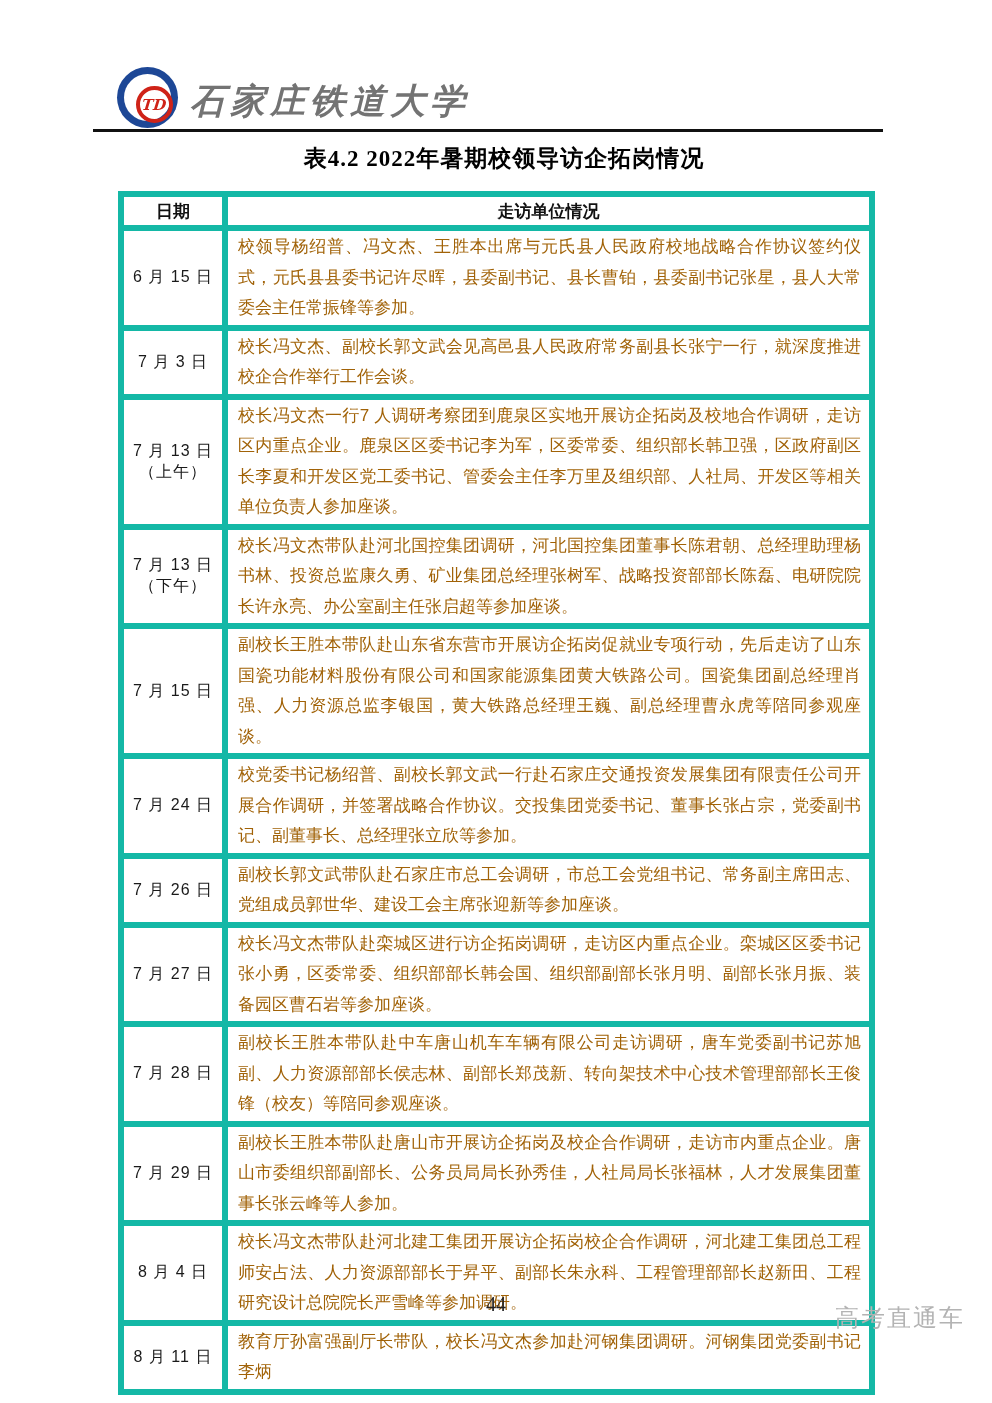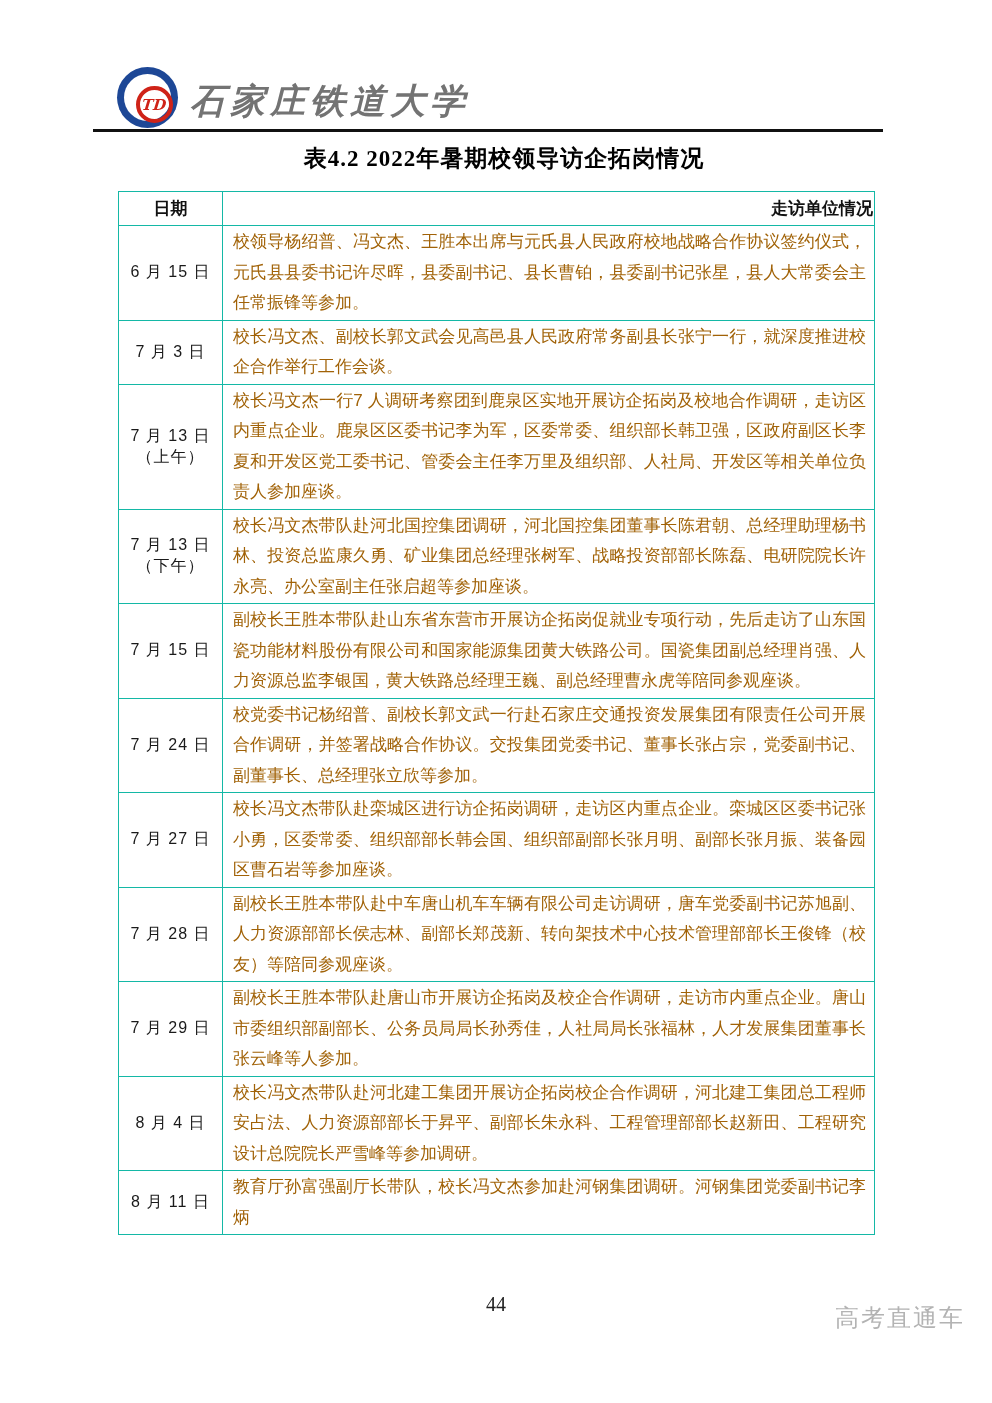--- a/index.html
+++ b/index.html
@@ -23,26 +23,26 @@
     font-weight:bold; font-style:italic; color:#737373; letter-spacing:5px;
     font-family:"DejaVu Serif","Liberation Serif",serif; white-space:nowrap; }
   .rule { position:absolute; left:93px; top:129px; width:790px; height:3px; background:#111; }
   
   .doc-title { position:absolute; left:0; top:143px; width:992px; margin:0;
     text-align:center; font-size:23px; font-weight:bold; color:#000;
     letter-spacing:1px; font-family:"Liberation Serif","DejaVu Serif",serif;padding-left:16px; }
   
   table.visit { position:absolute; left:118px; top:191px; width:757px;
     border-collapse:collapse; table-layout:fixed; }
-  table.visit th, table.visit td { border:1px solid #14b8a6; }
+  table.visit th, table.visit td { border:6px solid #14b8a6; }
   col.c1 { width:104px; }
   thead tr { height:34px; }
   thead th { font-size:17px; font-weight:bold; color:#111; vertical-align:middle; }
   th.h-date { text-align:center; }
-  th.h-desc { text-align:right; }
+  th.h-desc { text-align:center; }
   td.date { text-align:center; vertical-align:middle; font-size:16px;
     letter-spacing:1px; color:#1a1a1a; }
   .date-main { display:block; }
   .date-note { display:block; }
   td.desc { padding:1px 8px 1px 10px; font-size:17px; line-height:30.5px;
     text-align:justify; vertical-align:middle; word-break:break-all; color:#a16207; }
   
   .pageno { position:absolute; left:0; top:1293px; width:992px; text-align:center;
     font-size:20px; color:#222; font-family:"Liberation Serif","DejaVu Serif",serif; }
   .watermark { position:absolute; top:1302px; right:27px; font-size:24px;
@@ -112,20 +112,27 @@
         </td>
       <td class="desc">副校长王胜本带队赴山东省东营市开展访企拓岗促就业专项行动，先后走访了山东国瓷功能材料股份有限公司和国家能源集团黄大铁路公司。国瓷集团副总经理肖强、人力资源总监李银国，黄大铁路总经理王巍、副总经理曹永虎等陪同参观座谈。</td>
     </tr>
     <tr style="height:92px">
       <td class="date">
           <span class="date-main">7 月 24 日</span>
           <span class="date-note"></span>
         </td>
       <td class="desc">校党委书记杨绍普、副校长郭文武一行赴石家庄交通投资发展集团有限责任公司开展合作调研，并签署战略合作协议。交投集团党委书记、董事长张占宗，党委副书记、副董事长、总经理张立欣等参加。</td>
     </tr>
+    <tr style="height:62px">
+      <td class="date">
+          <span class="date-main">7 月 26 日</span>
+          <span class="date-note"></span>
+        </td>
+      <td class="desc">副校长郭文武带队赴石家庄市总工会调研，市总工会党组书记、常务副主席田志、党组成员郭世华、建设工会主席张迎新等参加座谈。</td>
+    </tr>
     <tr style="height:92px">
       <td class="date">
           <span class="date-main">7 月 27 日</span>
           <span class="date-note"></span>
         </td>
       <td class="desc">校长冯文杰带队赴栾城区进行访企拓岗调研，走访区内重点企业。栾城区区委书记张小勇，区委常委、组织部部长韩会国、组织部副部长张月明、副部长张月振、装备园区曹石岩等参加座谈。</td>
     </tr>
     <tr style="height:92px">
       <td class="date">
           <span class="date-main">7 月 28 日</span>

